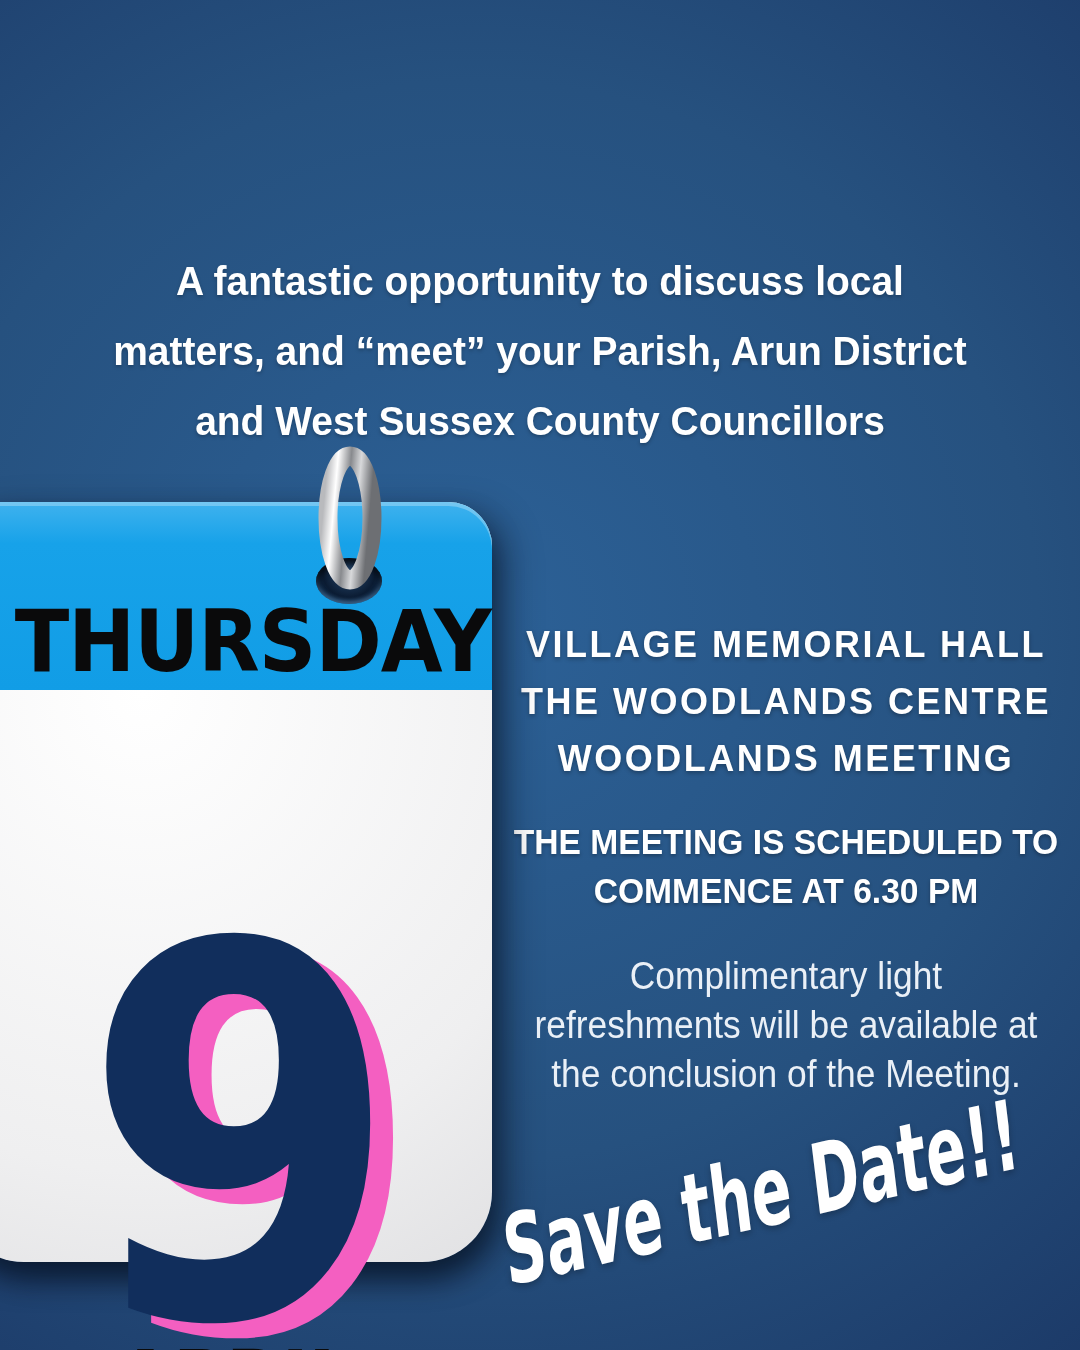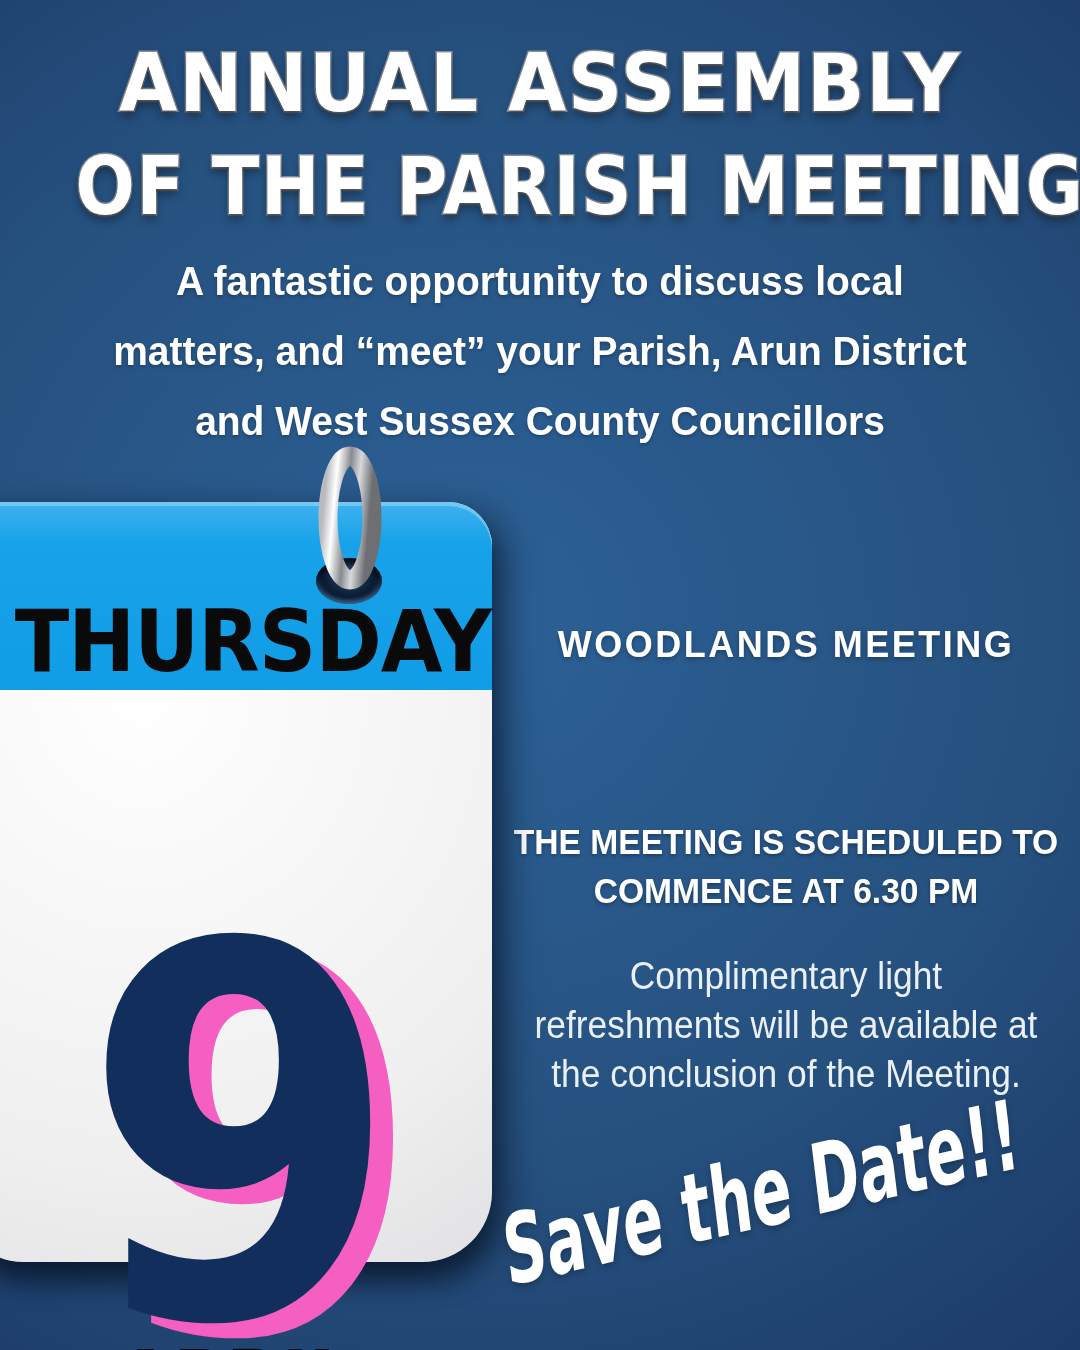--- a/index.html
+++ b/index.html
@@ -92,24 +92,20 @@
     font-family:"DejaVu Sans", sans-serif; font-weight:bold; font-size:96px; line-height:1;
     color:#ffffff; transform:rotate(-13deg) skewX(-6deg) scaleX(.62); transform-origin:left top;
     text-shadow:0 3px 8px rgba(0,0,0,.25);
   }
 </style>
 </head>
 <body>
 
 <div class="poster">
 
-  <header class="title">
-    <span class="title-line l1">ANNUAL ASSEMBLY</span>
-    <span class="title-line l2">OF THE PARISH MEETING</span>
-  </header>
 
   <section class="intro">
     <span class="intro-line">A fantastic opportunity to discuss local</span>
     <span class="intro-line">matters, and “meet” your Parish, Arun District</span>
     <span class="intro-line">and West Sussex County Councillors</span>
   </section>
 
   <figure class="calendar">
     <div class="cal-header">
       <span class="cal-day">THURSDAY</span>
@@ -129,20 +125,22 @@
         <stop offset="0.22" stop-color="#ffffff"></stop>
         <stop offset="0.5" stop-color="#888a8e"></stop>
         <stop offset="0.72" stop-color="#d8d9db"></stop>
         <stop offset="1" stop-color="#6d6f73"></stop>
       </linearGradient>
     </defs>
     <ellipse cx="42" cy="82" rx="22" ry="62" fill="none" stroke="url(#chromeGrad)" stroke-width="19"></ellipse>
   </svg>
 
   <section class="venue">
+    <span class="block-line">VILLAGE MEMORIAL HALL</span>
+    <span class="block-line">THE WOODLANDS CENTRE</span>
     <span class="block-line">WOODLANDS MEETING</span>
   </section>
 
   <section class="schedule">
     <span class="block-line">THE MEETING IS SCHEDULED TO</span>
     <span class="block-line">COMMENCE AT 6.30 PM</span>
   </section>
 
   <section class="refreshments">
     <span class="block-line">Complimentary light</span>

